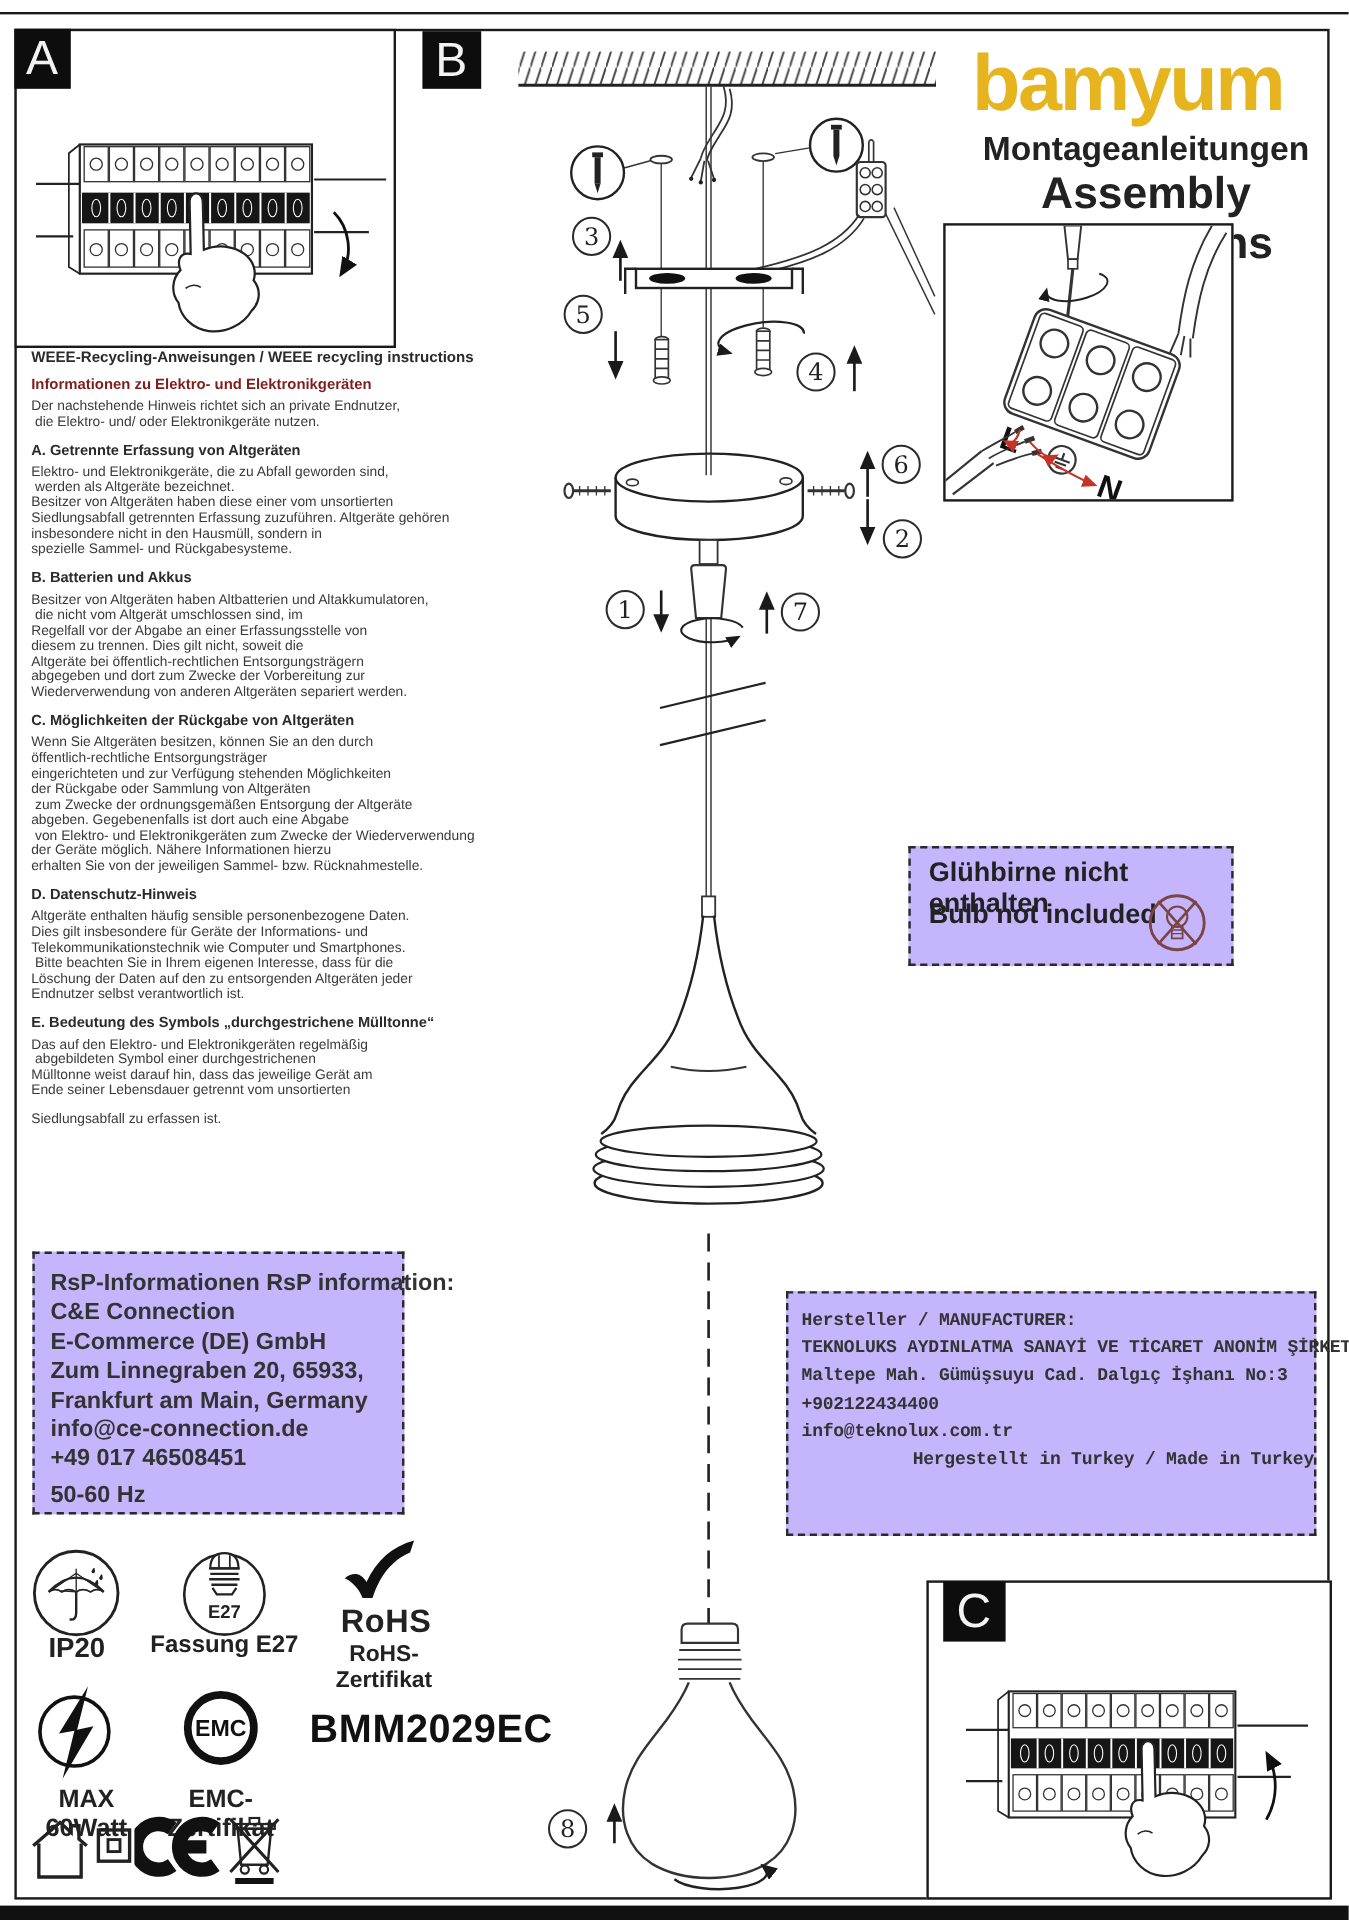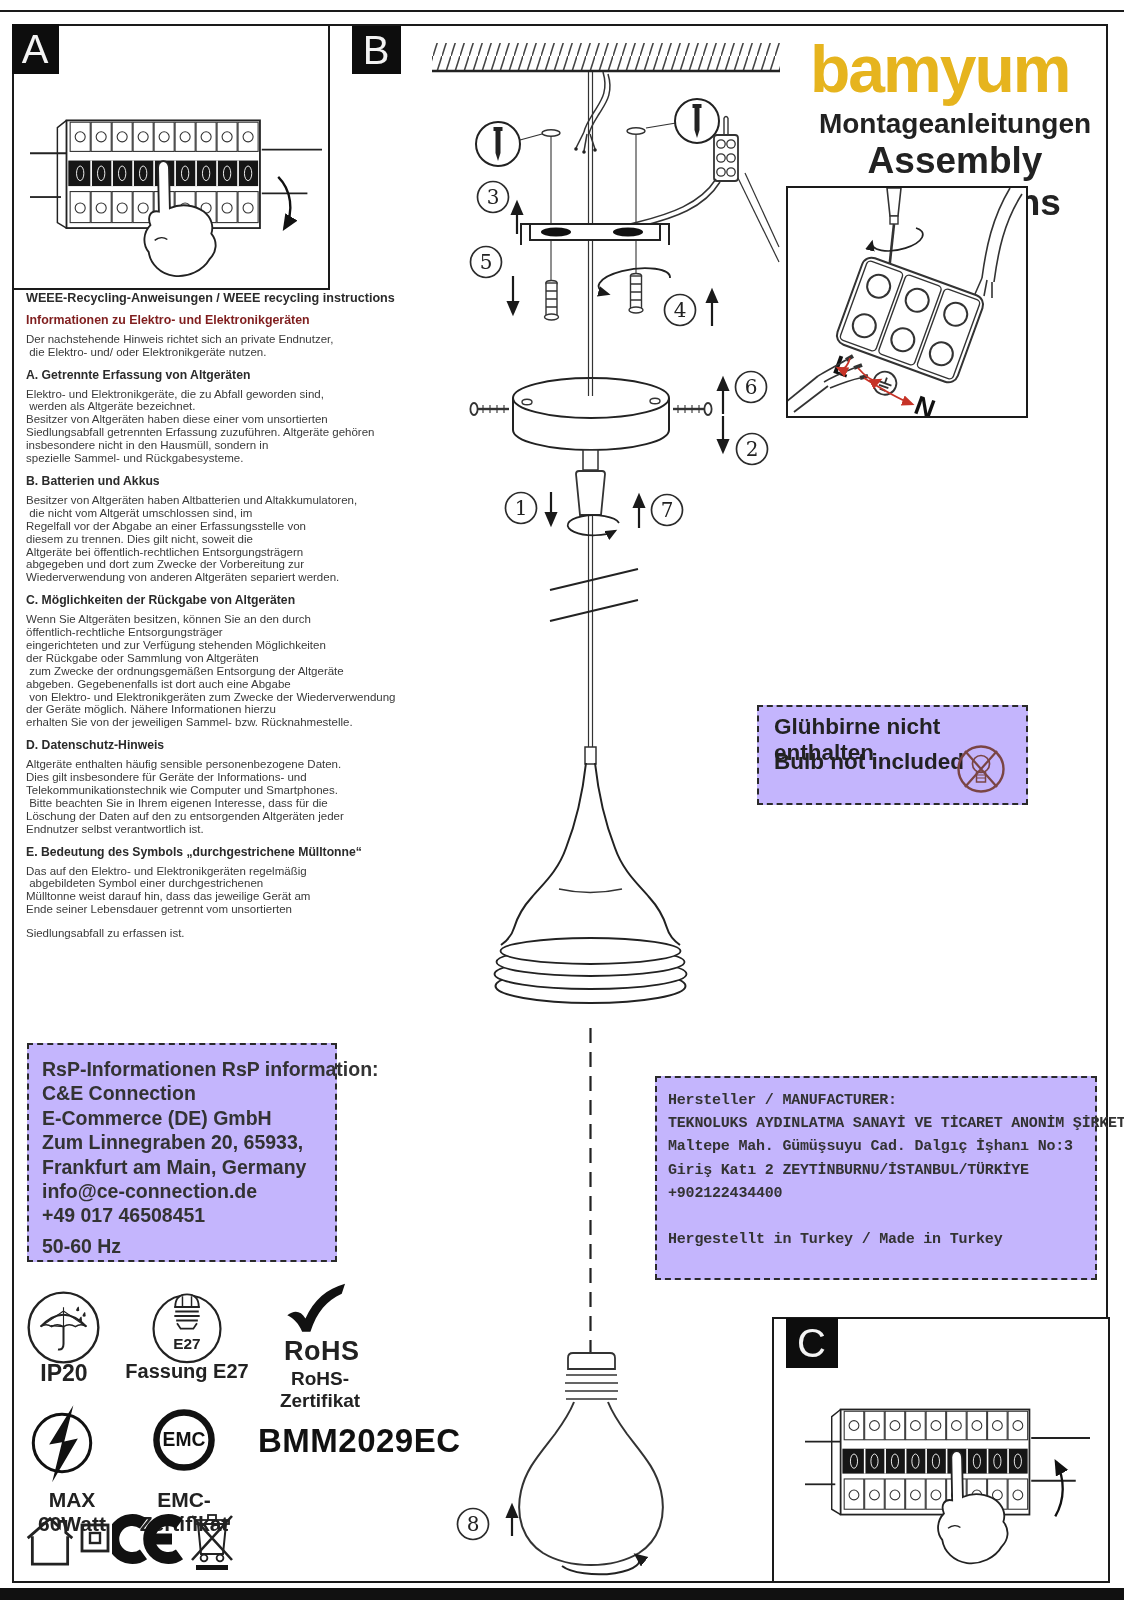--- a/index.html
+++ b/index.html
@@ -33,21 +33,21 @@
   
   .dash-box{border:2.5px dashed #2a2a2a;box-sizing:border-box;background:#c4b5fd;}
   .bulb-box{left:757px;top:705px;width:271px;height:100px;}
   .bulb-box .l1{position:absolute;left:15px;top:7px;font-size:22.5px;font-weight:600;color:#222;}
   .bulb-box .l2{position:absolute;left:15px;top:42px;font-size:22.5px;font-weight:600;color:#222;}
   .rsp-box{left:27px;top:1043px;width:310px;height:219px;padding:12px 0 0 13px;}
   .rsp-box div{font-size:19.5px;font-weight:bold;color:#333;line-height:24.4px;white-space:nowrap;}
   .rsp-box .freq{margin-top:6px;}
   .mfr-box{left:655px;top:1076px;width:442px;height:204px;padding:11px 0 0 11px;font-family:Liberation Mono, monospace;}
   .mfr-box div{font-size:15px;font-weight:bold;color:#333;line-height:23.2px;white-space:nowrap;letter-spacing:-0.2px;}
-  .mfr-box .made{margin-top:23px;}
+  .mfr-box .made{text-align:right;}
   
   .cert-label{font-weight:bold;color:#222;text-align:center;}
   .model{left:258px;top:1422px;font-size:33px;font-weight:bold;color:#111;letter-spacing:0.5px;}
   svg{display:block;}
   .noint{pointer-events:none;}
 </style>
 </head>
 <body>
 
 <svg width="0" height="0" style="position:absolute" aria-hidden="true">
@@ -460,22 +460,22 @@
   <div>Frankfurt am Main, Germany</div>
   <div>info@ce-connection.de</div>
   <div>+49 017 46508451</div>
   <div class="freq">50-60 Hz</div>
 </div>
 
 <div class="abs dash-box mfr-box noint">
   <div>Hersteller / MANUFACTURER:</div>
   <div>TEKNOLUKS AYDINLATMA SANAYİ VE TİCARET ANONİM ŞİRKETİ</div>
   <div>Maltepe Mah. Gümüşsuyu Cad. Dalgıç İşhanı No:3</div>
-  <div>Giriş Katı 2 ZEYTİNBURNU/İSTANBUL/TÜRKİYE</div>
   <div>+902122434400</div>
+  <div>info@teknolux.com.tr</div>
   <div class="made">Hergestellt in Turkey / Made in Turkey</div>
 </div>
 
 <svg class="abs noint" style="left:25px;top:1289px" width="77" height="77" viewBox="0 0 84 84">
   <circle cx="42" cy="42" r="38" fill="none" stroke="#222" stroke-width="2.6"></circle>
   <path d="M17,41 Q42,15 67,41" fill="none" stroke="#222" stroke-width="2.2"></path>
   <path d="M17,41 Q23,37 29,41 Q35,37 42,41 Q48,37 55,41 Q61,37 67,41" fill="none" stroke="#222" stroke-width="1.6"></path>
   <path d="M42,20 V41 M42,41 L28,40 M42,24 L19,40 M42,24 L65,40" fill="none" stroke="#222" stroke-width="1.2"></path>
   <path d="M42,41 V60 Q42,67 36,66" fill="none" stroke="#222" stroke-width="2.2"></path>
   <path d="M56,22 q3,-6 3,0 a1.6,1.6 0 1 1 -3,0 Z" fill="#222"></path>

